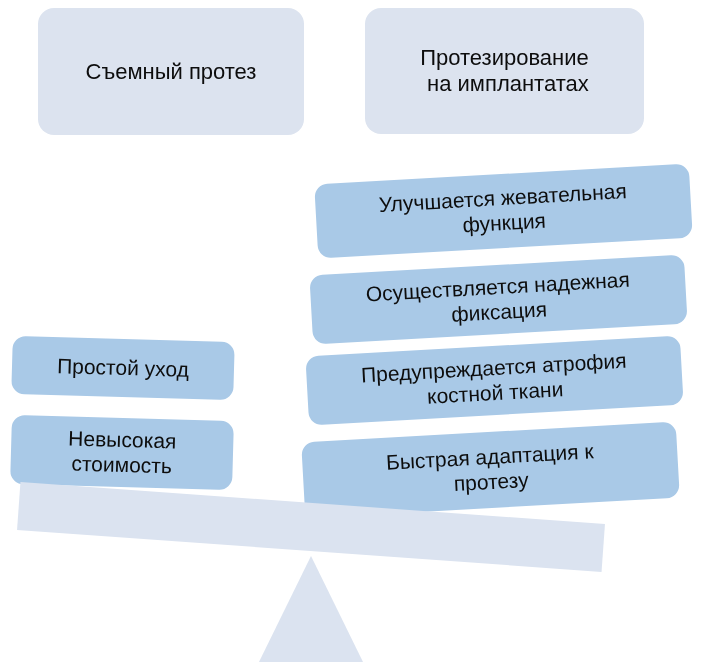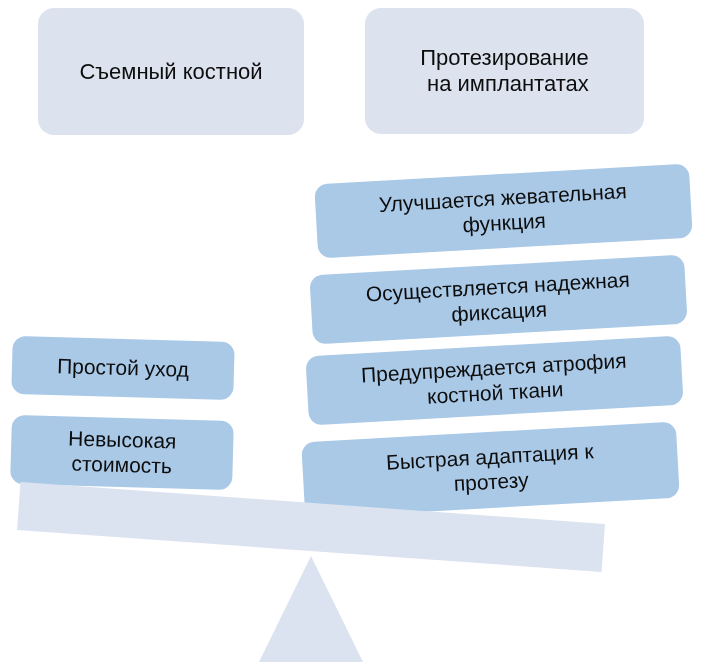--- a/index.html
+++ b/index.html
@@ -91,21 +91,21 @@
     height: 108px;
     background: #dbe3f0;
     clip-path: polygon(50% 0%, 100% 100%, 0% 100%);
   }
 </style>
 </head>
 <body>
 
 <div id="canvas">
 
-  <div class="box header-box" id="header-box-left">Съемный костной</div>
+  <div class="box header-box" id="header-box-left">Съемный протез</div>
 
   <div class="box header-box" id="header-box-right">Протезирование
 на имплантатах</div>
 
   <div class="box pill" id="pill-chewing">Улучшается жевательная
 функция</div>
 
   <div class="box pill" id="pill-fixation">Осуществляется надежная
 фиксация</div>
 

